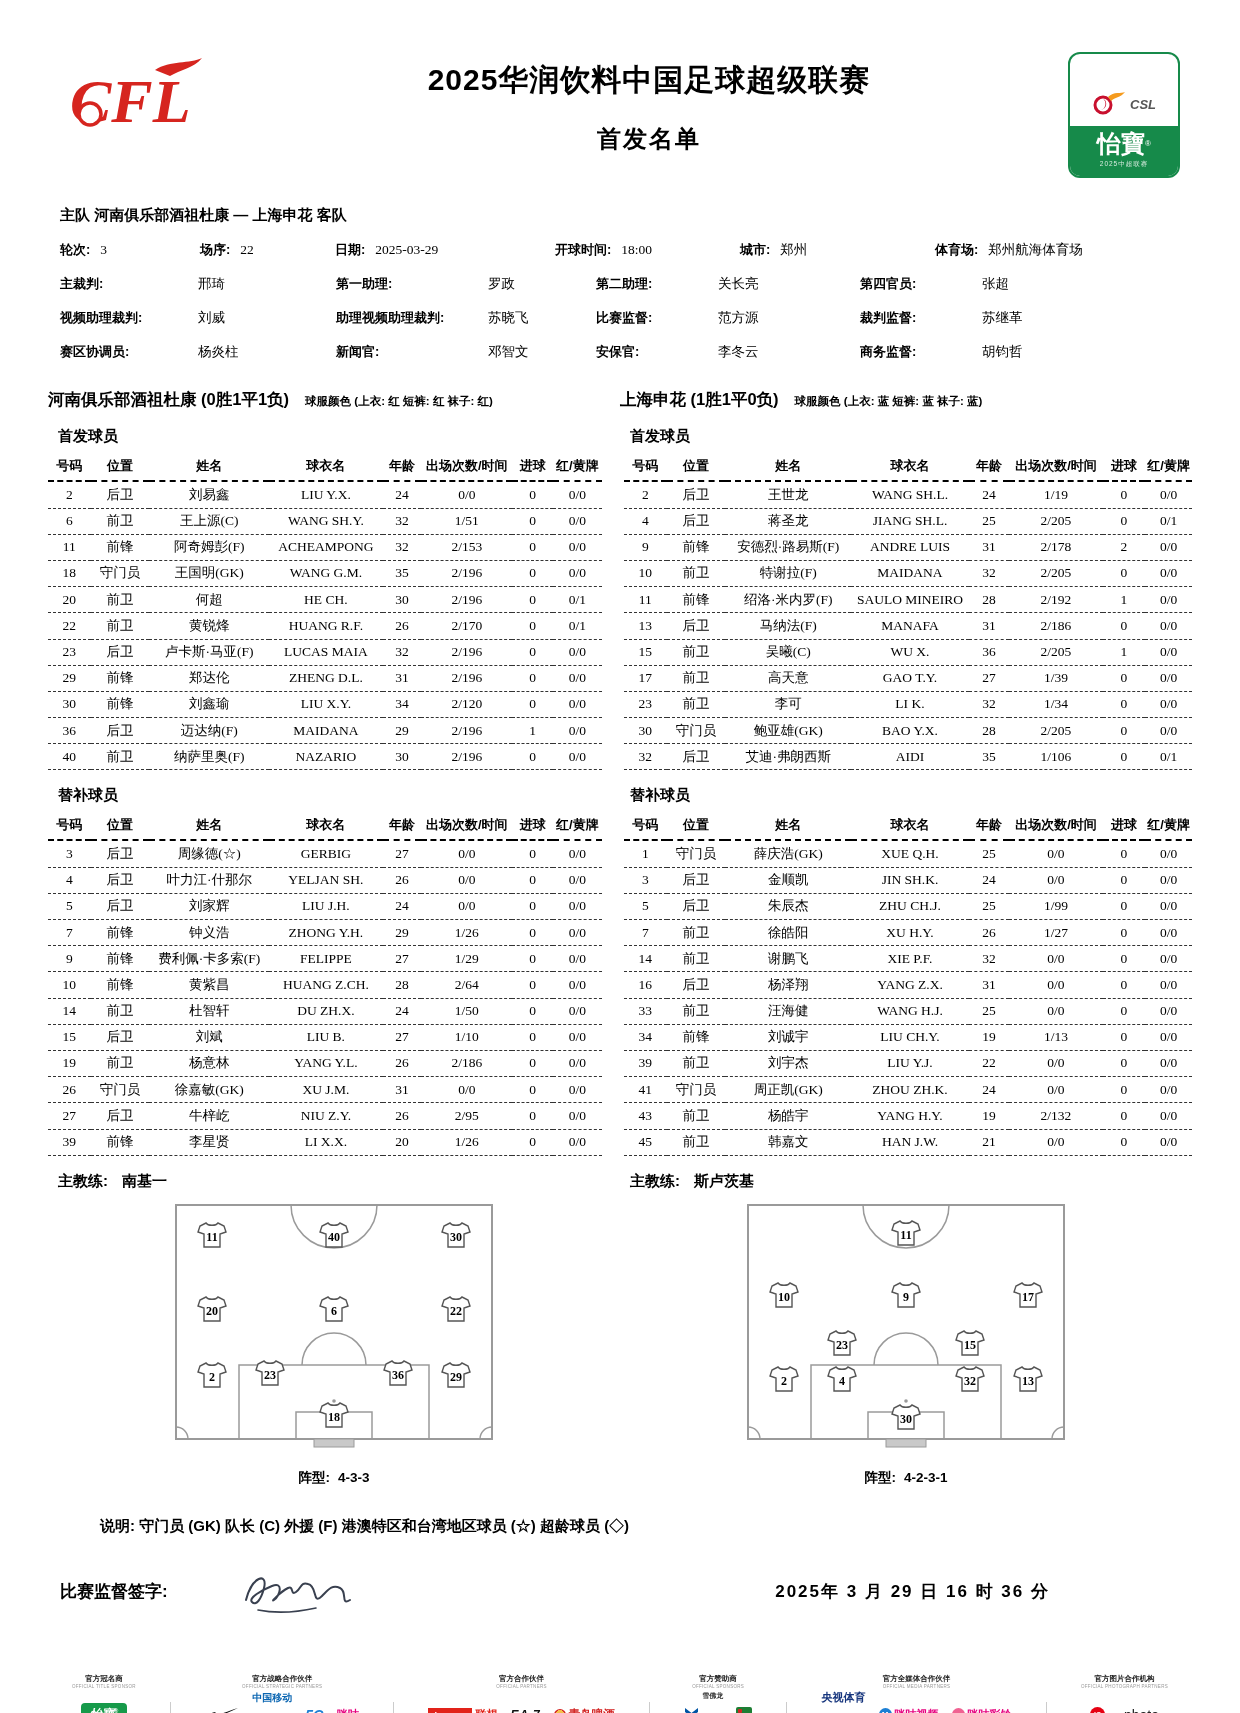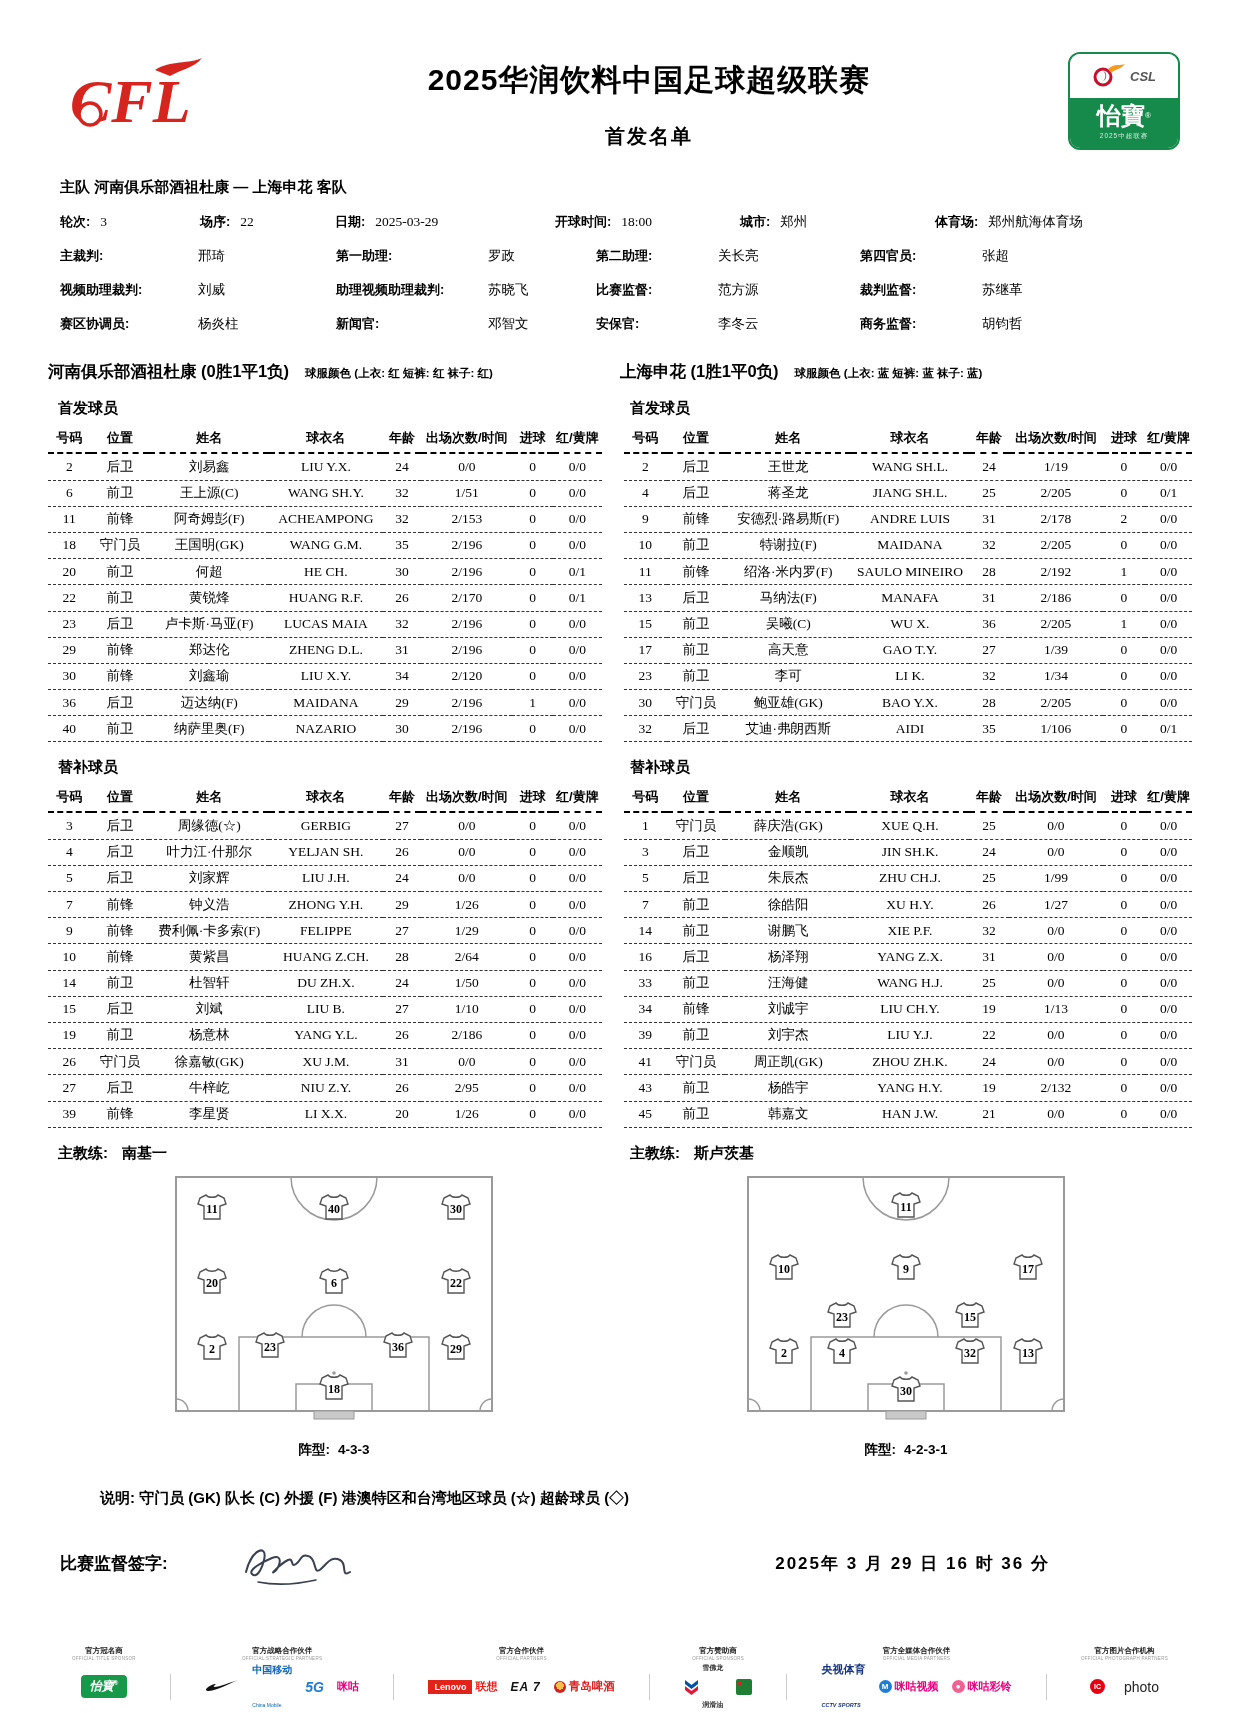--- a/index.html
+++ b/index.html
@@ -6,23 +6,23 @@
   html,body { background:#e8e8e8; }
   .page {
     width: 1240px; height: 1713px; margin: 0 auto; background: #fff;
     font-family: "Liberation Sans", sans-serif; color: #000; position: relative; overflow: hidden;
   }
   
   .header { display:flex; align-items:flex-start; padding: 52px 60px 0 60px; }
   .cfl-logo { width: 170px; height: 96px; flex: 0 0 auto; }
   .titles { flex: 1 1 auto; text-align: center; padding-top: 8px; }
   .title { font-size: 30px; font-weight: bold; letter-spacing: 1px; }
-  .subtitle { font-size: 20px; font-weight: bold; margin-top: 22px; letter-spacing: 2px; }
+  .subtitle { font-size: 24px; font-weight: bold; margin-top: 22px; letter-spacing: 2px; }
   .csl-badge { width: 112px; flex: 0 0 auto; border: 2px solid #168a4a; border-radius: 12px; overflow: hidden; background:#fff; }
-  .csl-top { height: 44px; display:flex; align-items:center; justify-content:center; gap:4px; background:#fff; }
+  .csl-top { height: 44px; display:flex; align-items:center; justify-content:center; gap:4px; background:#fff;margin-top:28px; }
   .csl-word { font-size: 13px; font-weight: bold; font-style: italic; color:#555; }
   .csl-bottom { background:#168a4a; color:#fff; text-align:center; padding: 5px 0 7px; }
   .csl-brand { font-size: 24px; font-weight: bold; line-height: 1.1; }
   .csl-reg { font-size: 8px; vertical-align: super; }
   .csl-season { display:block; font-size: 6.5px; color:#d8ecdf; margin-top: 3px; letter-spacing: 1px; }
   
   .teams-line { margin: 28px 60px 0; font-size: 15px; font-weight: bold; }
   .info-row { margin: 16px 60px 0; display: grid; grid-template-columns: 140px 135px 220px 185px 195px 1fr; font-size: 13px; }
   .info-pair { display:flex; gap: 10px; align-items: baseline; }
   .lab { font-weight: bold; }

